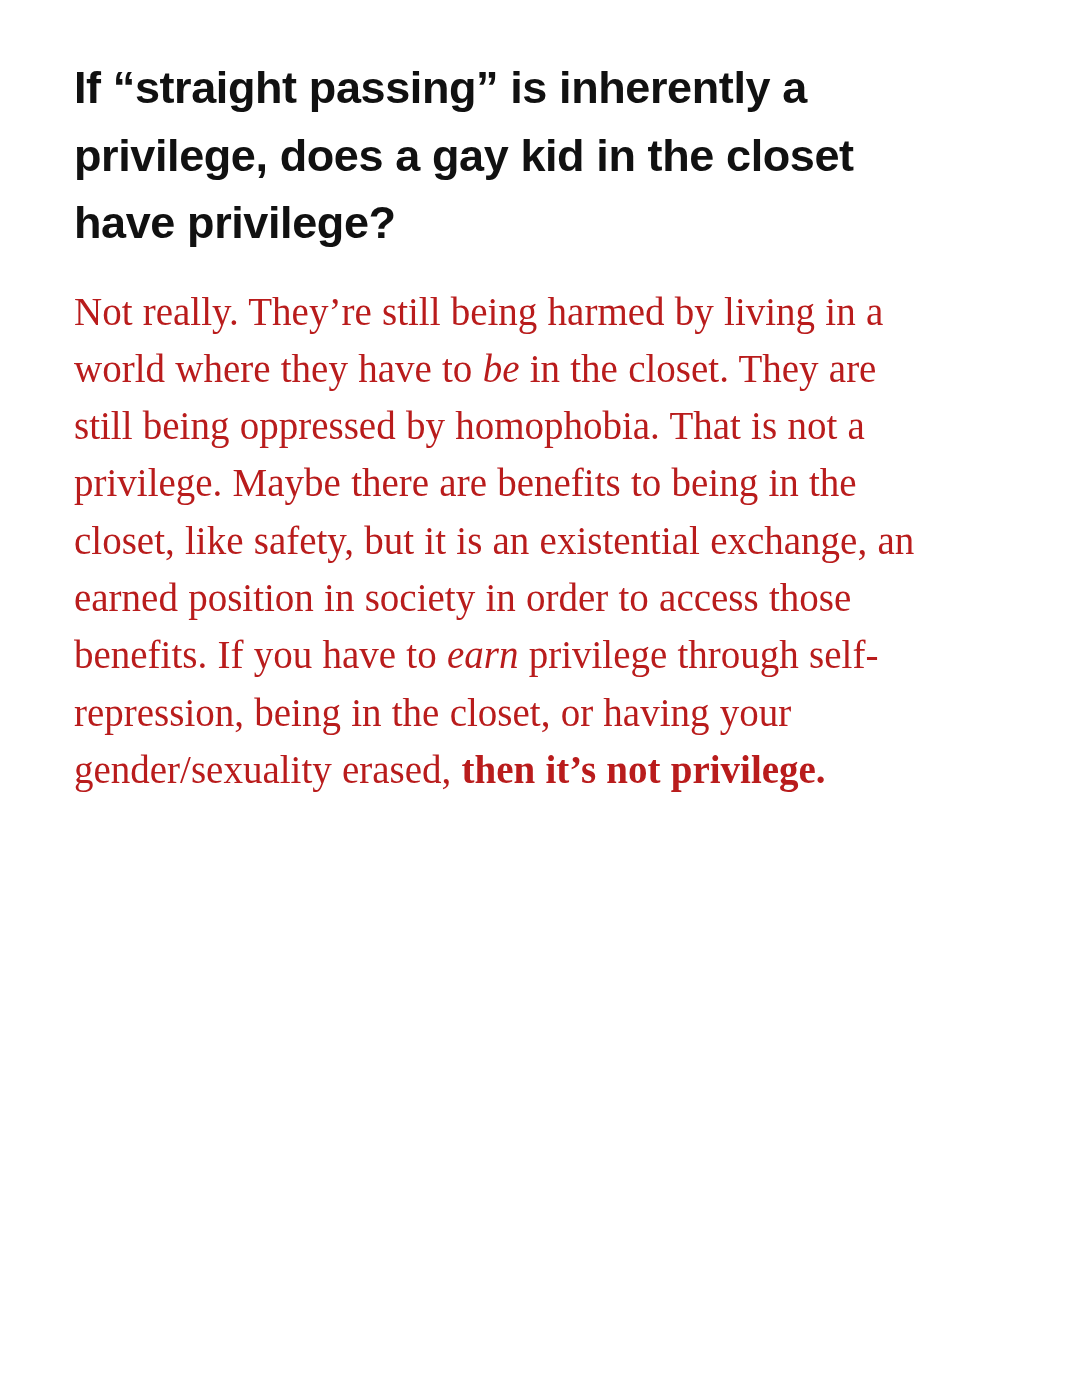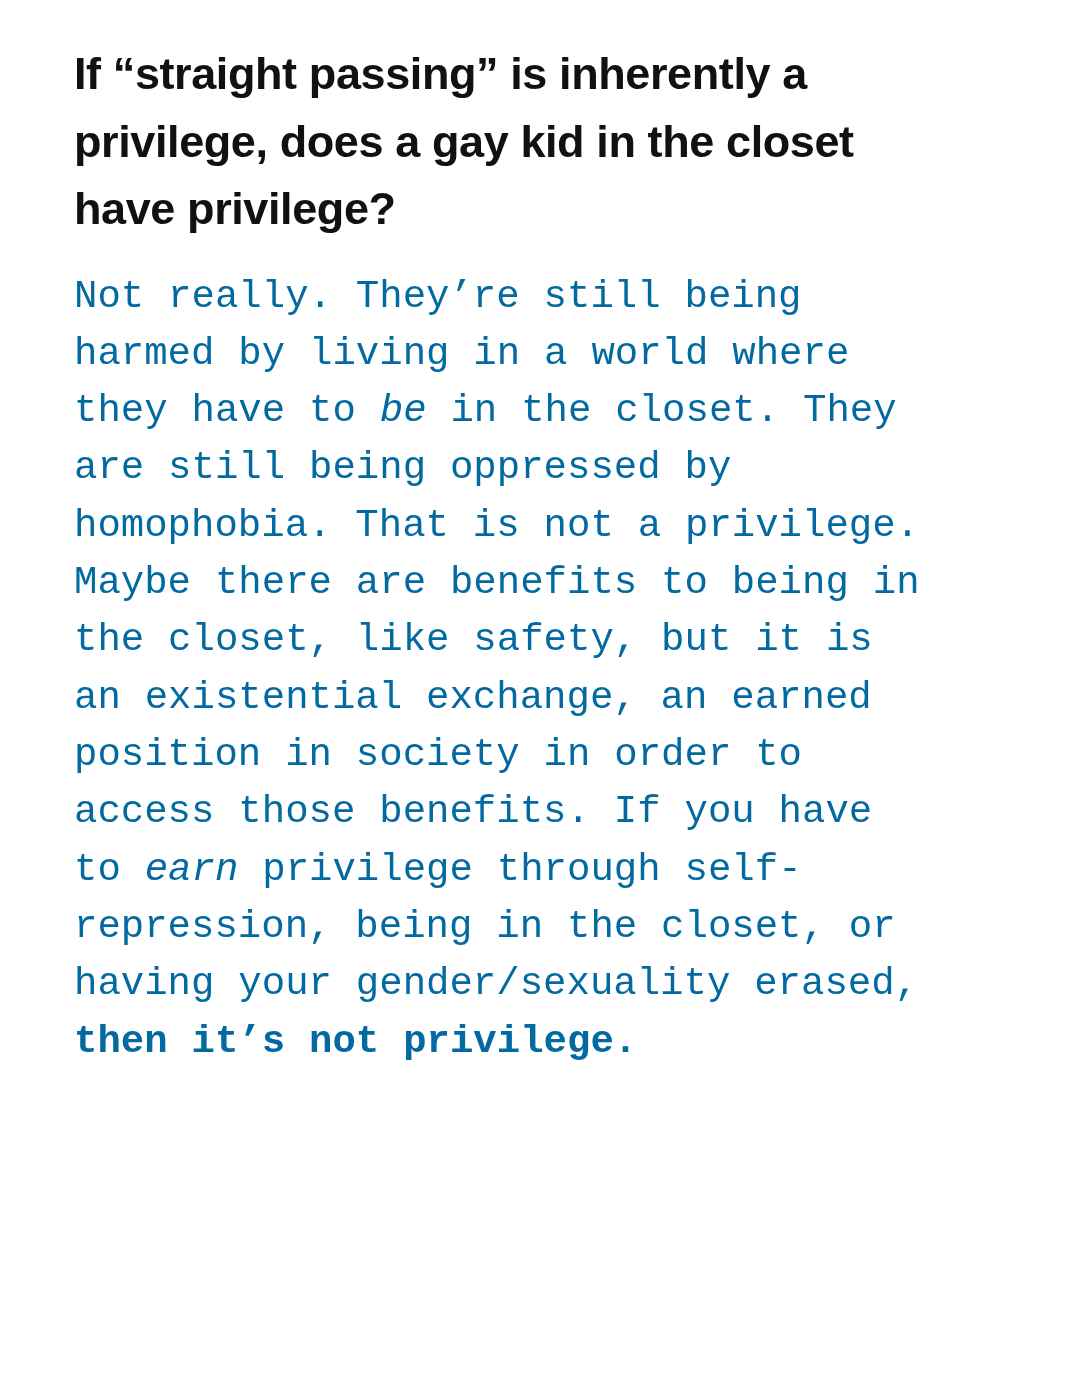--- a/index.html
+++ b/index.html
@@ -11,38 +11,38 @@
     width: 1080px;
     height: 1397px;
     overflow: hidden;
     font-family: "Liberation Serif", serif;
     color: #1a1a1a;
   }
   .page {
     box-sizing: border-box;
     width: 1014px;
     height: 1397px;
-    padding: 40px 74px 0 74px;
+    padding: 54px 74px 0 74px;
     background: #ffffff;
   }
   .heading {
     font-family: "Liberation Sans", sans-serif;
     font-weight: 700;
     font-size: 45px;
     line-height: 1.5;
     letter-spacing: -0.4px;
     color: #111111;
     margin: 0 0 26px 0;
     max-width: 930px;
   }
   .body-copy {
-    font-family: Liberation Mono, monospace;
+    font-family: Liberation Serif, serif;
     font-size: 39px;
     line-height: 1.47;
-    color: #0369a1;
+    color: #b91c1c;
     margin: 0;
     max-width: 935px;
     word-spacing: 0.5px;
   }
   .body-copy em {
     font-style: italic;
   }
   .body-copy strong {
     font-weight: 700;
   }

